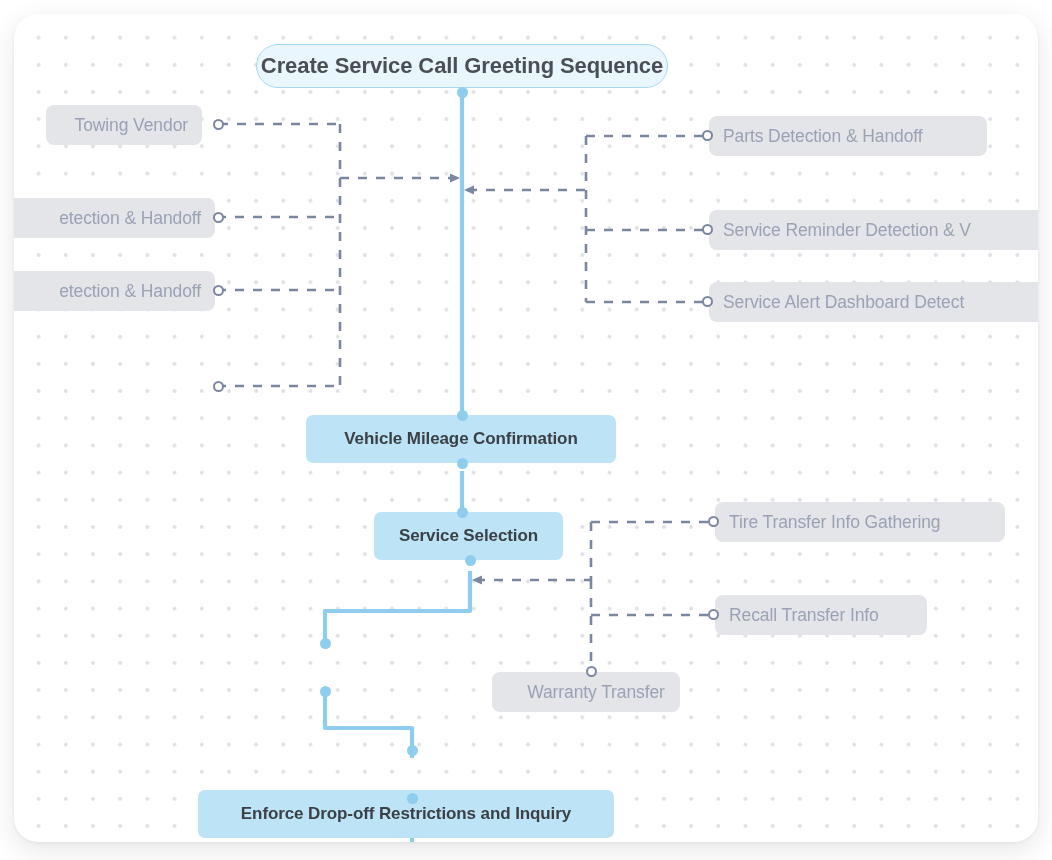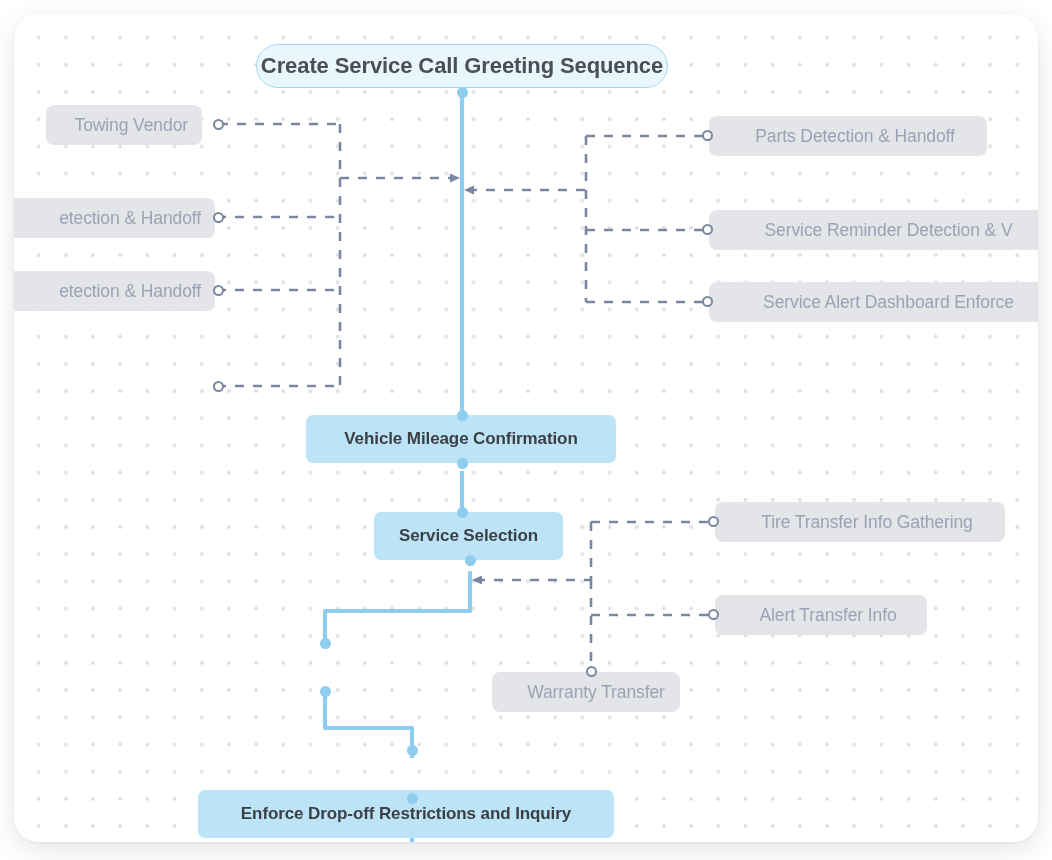--- a/index.html
+++ b/index.html
@@ -32,21 +32,21 @@
   .node.root{
     background:#eaf6fd;border:1.6px solid #a5d8f3;border-radius:24px;
     color:#4a4f55;font-weight:bold;font-size:22px;letter-spacing:-0.1px;
     justify-content:center;
   }
   .node.ghost{
     background:#e4e5e9;border-radius:8px;color:#9aa2b4;
     font-weight:normal;font-size:17.5px;letter-spacing:-0.1px;
   }
   .node.ghost.align-right{justify-content:flex-end;padding-right:14px;}
-  .node.ghost.align-left{justify-content:center;padding-left:14px;}
+  .node.ghost.align-left{justify-content:flex-start;padding-left:14px;}
   .node.ghost.align-center{justify-content:center;}
 
   
   .handle{position:absolute;border-radius:50%;}
   .handle.solid{width:11px;height:11px;background:#8fcdee;}
   .handle.ring{
     width:11px;height:11px;background:#ffffff;
     border:2.4px solid #7b86a0;box-sizing:border-box;
   }
 </style>
@@ -159,31 +159,31 @@
       <span>Parts Detection &amp; Handoff</span>
     </div>
     <div class="handle ring" style="left:688px;top:116px;"></div>
 
     <div class="node ghost align-left" style="left:695px;top:196px;width:345px;height:40px;">
       <span>Service Reminder Detection &amp; V</span>
     </div>
     <div class="handle ring" style="left:688px;top:210px;"></div>
 
     <div class="node ghost align-left" style="left:695px;top:268px;width:345px;height:40px;">
-      <span>Service Alert Dashboard Enforce</span>
+      <span>Service Alert Dashboard Detect</span>
     </div>
     <div class="handle ring" style="left:688px;top:282px;"></div>
 
     <div class="node ghost align-left" style="left:701px;top:488px;width:290px;height:40px;">
       <span>Tire Transfer Info Gathering</span>
     </div>
     <div class="handle ring" style="left:694px;top:502px;"></div>
 
     <div class="node ghost align-left" style="left:701px;top:581px;width:212px;height:40px;">
-      <span>Alert Transfer Info</span>
+      <span>Recall Transfer Info</span>
     </div>
     <div class="handle ring" style="left:694px;top:595px;"></div>
 
     <div class="node ghost align-center" style="left:478px;top:658px;width:188px;height:40px;padding-left:20px;">
       <span>Warranty Transfer</span>
     </div>
     <div class="handle ring" style="left:572px;top:652px;"></div>
 
   </div>
 </div>

